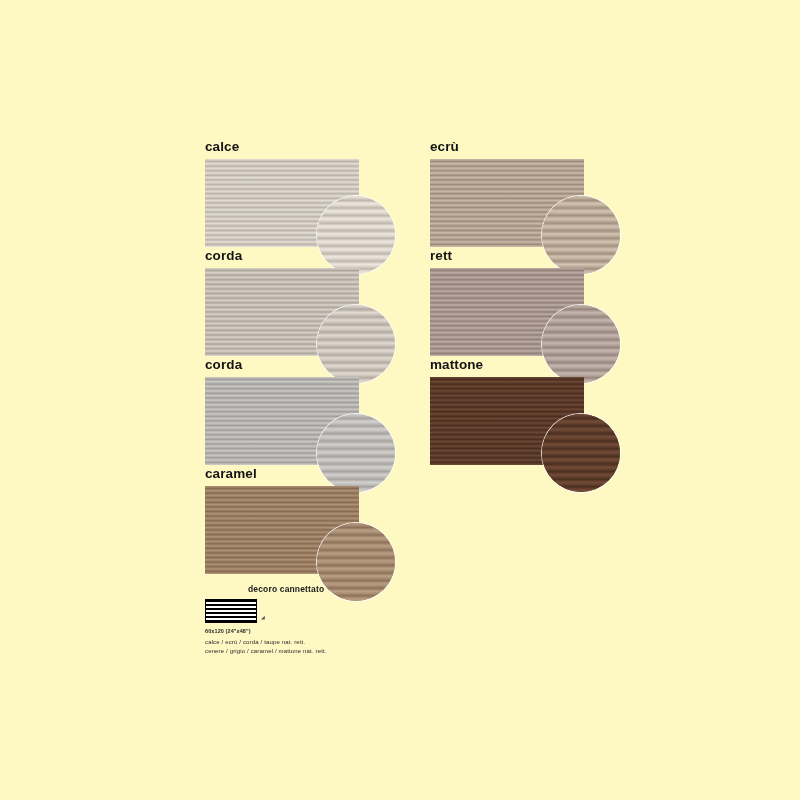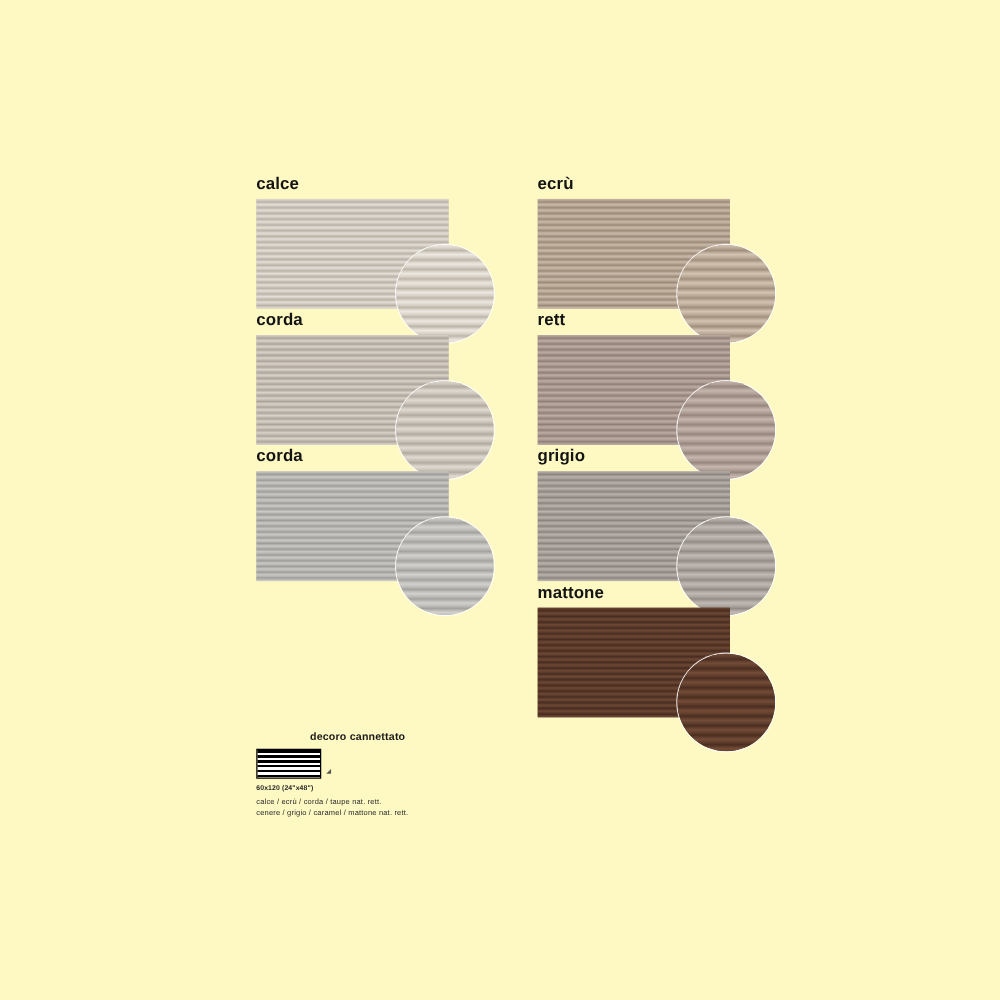--- a/index.html
+++ b/index.html
@@ -183,20 +183,29 @@
       <div class="swatch-block">
         <div class="swatch-label">corda</div>
         <div class="tile">
           <div class="tile-surface" style="background: repeating-linear-gradient(rgb(203, 201, 198) 0px, rgb(182, 180, 176) 1.4px, rgb(159, 157, 153) 2.6px, rgb(182, 180, 176) 3.6px, rgb(203, 201, 198) 4.6px) rgb(182, 180, 176);"></div>
         </div>
         <div class="detail-circle">
           <div class="detail-surface" style="background: repeating-linear-gradient(rgb(211, 209, 206) 0px, rgb(190, 188, 184) 2.4px, rgb(165, 163, 159) 4.4px, rgb(190, 188, 184) 6px, rgb(211, 209, 206) 7.6px) rgb(190, 188, 184);"></div>
         </div>
       </div>
 
+      <div class="swatch-block">
+        <div class="swatch-label">caramel</div>
+        <div class="tile">
+          <div class="tile-surface" style="background: repeating-linear-gradient(rgb(176, 147, 119) 0px, rgb(156, 126, 99) 1.4px, rgb(132, 105, 81) 2.6px, rgb(156, 126, 99) 3.6px, rgb(176, 147, 119) 4.6px) rgb(156, 126, 99);"></div>
+        </div>
+        <div class="detail-circle">
+          <div class="detail-surface" style="background: repeating-linear-gradient(rgb(187, 159, 133) 0px, rgb(166, 138, 112) 2.4px, rgb(140, 112, 90) 4.4px, rgb(166, 138, 112) 6px, rgb(187, 159, 133) 7.6px) rgb(166, 138, 112);"></div>
+        </div>
+      </div>
 
     </div>
 
     <div class="col col-right">
 
       <div class="swatch-block">
         <div class="swatch-label">ecrù</div>
         <div class="tile">
           <div class="tile-surface" style="background: repeating-linear-gradient(rgb(201, 185, 169) 0px, rgb(181, 163, 146) 1.4px, rgb(156, 138, 120) 2.6px, rgb(181, 163, 146) 3.6px, rgb(201, 185, 169) 4.6px) rgb(181, 163, 146);"></div>
         </div>
@@ -208,29 +217,20 @@
       <div class="swatch-block">
         <div class="swatch-label">rett</div>
         <div class="tile">
           <div class="tile-surface" style="background: repeating-linear-gradient(rgb(188, 172, 164) 0px, rgb(168, 151, 143) 1.4px, rgb(143, 127, 119) 2.6px, rgb(168, 151, 143) 3.6px, rgb(188, 172, 164) 4.6px) rgb(168, 151, 143);"></div>
         </div>
         <div class="detail-circle">
           <div class="detail-surface" style="background: repeating-linear-gradient(rgb(197, 182, 174) 0px, rgb(177, 160, 152) 2.4px, rgb(150, 134, 126) 4.4px, rgb(177, 160, 152) 6px, rgb(197, 182, 174) 7.6px) rgb(177, 160, 152);"></div>
         </div>
       </div>
 
-      <div class="swatch-block">
-        <div class="swatch-label">grigio</div>
-        <div class="tile">
-          <div class="tile-surface" style="background: repeating-linear-gradient(rgb(185, 178, 172) 0px, rgb(164, 157, 151) 1.4px, rgb(140, 133, 127) 2.6px, rgb(164, 157, 151) 3.6px, rgb(185, 178, 172) 4.6px) rgb(164, 157, 151);"></div>
-        </div>
-        <div class="detail-circle">
-          <div class="detail-surface" style="background: repeating-linear-gradient(rgb(193, 186, 180) 0px, rgb(173, 166, 160) 2.4px, rgb(147, 140, 134) 4.4px, rgb(173, 166, 160) 6px, rgb(193, 186, 180) 7.6px) rgb(173, 166, 160);"></div>
-        </div>
-      </div>
 
       <div class="swatch-block">
         <div class="swatch-label">mattone</div>
         <div class="tile">
           <div class="tile-surface" style="background: repeating-linear-gradient(rgb(109, 72, 52) 0px, rgb(91, 58, 42) 1.4px, rgb(72, 44, 31) 2.6px, rgb(91, 58, 42) 3.6px, rgb(109, 72, 52) 4.6px) rgb(91, 58, 42);"></div>
         </div>
         <div class="detail-circle">
           <div class="detail-surface" style="background: repeating-linear-gradient(rgb(116, 76, 55) 0px, rgb(95, 61, 44) 2.4px, rgb(75, 46, 32) 4.4px, rgb(95, 61, 44) 6px, rgb(116, 76, 55) 7.6px) rgb(95, 61, 44);"></div>
         </div>
       </div>

